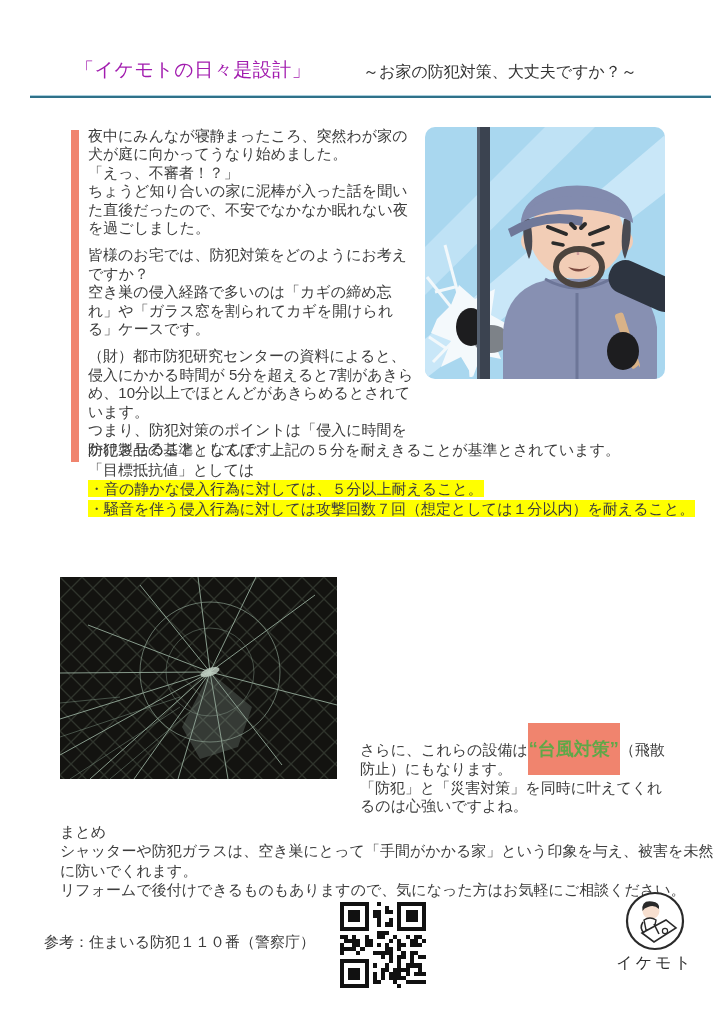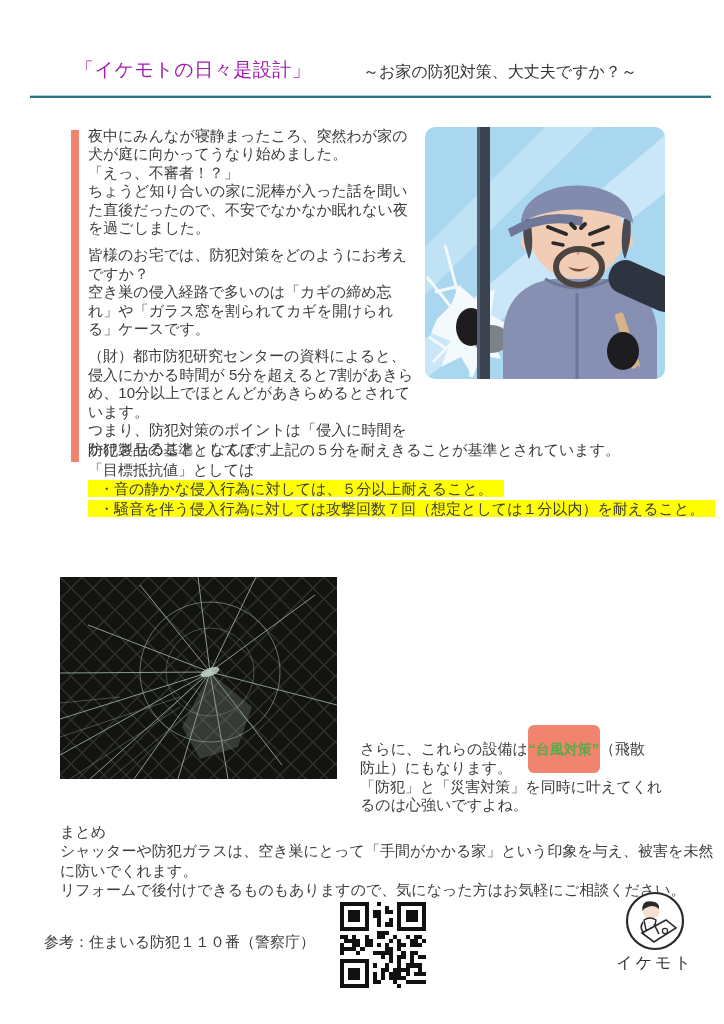--- a/index.html
+++ b/index.html
@@ -22,31 +22,31 @@
   #intro-text  { position:absolute; left:88px; top:127px; width:345px; font-size:15px; line-height:18.4px; }
   #intro-text .para { margin-bottom:9px; }
   #intro-text .para:last-child { margin-bottom:8px; }
 
   
   #burglar { position:absolute; left:425px; top:127px; width:240px; height:252px; }
 
   
   #standards    { position:absolute; left:88px; top:440px; width:630px; font-size:15px; line-height:19.5px; }
   .yellow-line  { line-height:19.5px; }
-  .yellow-line span { background:#FFFF00; padding:0 11px; }
+  .yellow-line span { background:#FFFF00; padding:0 1px; }
 
   
   #glass-photo { position:absolute; left:60px; top:577px; width:277px; height:202px; }
 
   
   #counter { position:absolute; left:360px; top:574px; width:340px; font-size:15px; line-height:18.2px; }
 
   
   #typhoon { position:absolute; left:360px; top:740px; width:340px; font-size:15px; line-height:18.8px; }
-  #typhoon .green-hl { background:#F0846E; color:#5FA848; font-size:14px; font-weight:bold; padding:16px 1px;border-radius:6px; }
+  #typhoon .green-hl { background:#F0846E; color:#5FA848; font-size:18px; font-weight:bold; padding:16px 1px; }
 
   
   #summary { position:absolute; left:60px; top:822px; width:655px; font-size:15px; line-height:19.3px; }
 
   
   #reference { position:absolute; left:44px;  top:933px; font-size:15px; }
   #qr        { position:absolute; left:340px; top:902px; width:86px; height:86px; }
   #logo-wrap { position:absolute; left:603px; top:890px; width:104px; text-align:center; }
   #logo-wrap svg { display:block; margin:0 auto; }
   #logo-caption { margin-top:1px; font-size:16px; letter-spacing:3px; color:#2e2e2e; }

